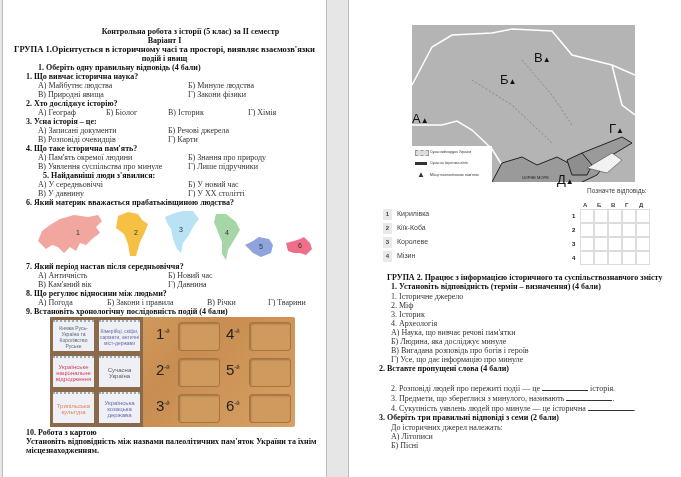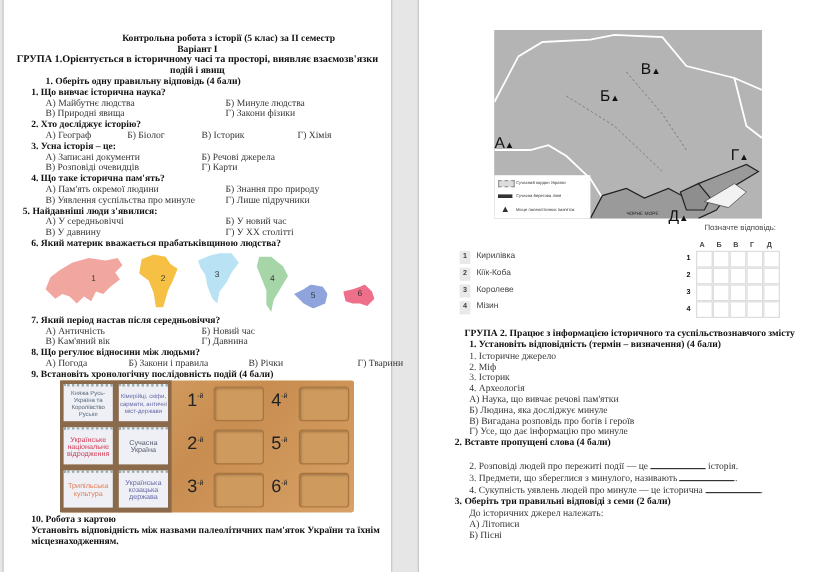--- a/index.html
+++ b/index.html
@@ -60,21 +60,21 @@
   <div class="t g" style="left:165px;top:126px;">Б) Речові джерела</div>
   <div class="t g" style="left:35px;top:135px;">В) Розповіді очевидців</div>
   <div class="t g" style="left:165px;top:135px;">Г) Карти</div>
 
   <div class="t b" style="left:23px;top:144px;">4. Що таке історична пам'ять?</div>
   <div class="t g" style="left:35px;top:153px;font-family:Liberation Serif, serif;">А) Пам'ять окремої людини</div>
   <div class="t g" style="left:185px;top:153px;">Б) Знання про природу</div>
   <div class="t g" style="left:35px;top:162px;">В) Уявлення суспільства про минуле</div>
   <div class="t g" style="left:185px;top:162px;">Г) Лише підручники</div>
 
-  <div class="t b" style="left:16px;top:171px;font-family:Liberation Serif, serif;">5. Найдавніші люди з'явилися:</div>
+  <div class="t b" style="left:40px;top:171px;font-family:Liberation Serif, serif;">5. Найдавніші люди з'явилися:</div>
   <div class="t g" style="left:35px;top:180px;">А) У середньовіччі</div>
   <div class="t g" style="left:185px;top:180px;">Б) У новий час</div>
   <div class="t g" style="left:35px;top:189px;">В) У давнину</div>
   <div class="t g" style="left:185px;top:189px;">Г) У XX столітті</div>
 
   <div class="t b" style="left:23px;top:198px;">6. Який материк вважається прабатьківщиною людства?</div>
 
   <div class="cont" style="left:33px;top:211px;width:68px;height:46px;">
     <svg width="68" height="46" viewBox="0 0 68 46">
         <path d="M2,30 L6,20 L14,14 L24,8 L38,4 L52,6 L62,4 L66,10 L60,16 L64,22 L56,28 L50,34 L44,32 L40,40 L34,36 L28,42 L22,36 L16,34 L10,38 L6,34 Z" fill="#f2a6a0"></path>
@@ -115,21 +115,21 @@
   <div class="t b" style="left:23px;top:262px;">7. Який період настав після середньовіччя?</div>
   <div class="t g" style="left:35px;top:271px;">А) Античність</div>
   <div class="t g" style="left:165px;top:271px;">Б) Новий час</div>
   <div class="t g" style="left:35px;top:280px;">В) Кам'яний вік</div>
   <div class="t g" style="left:165px;top:280px;">Г) Давнина</div>
 
   <div class="t b" style="left:23px;top:289px;">8. Що регулює відносини між людьми?</div>
   <div class="t g" style="left:35px;top:298px;">А) Погода</div>
   <div class="t g" style="left:104px;top:298px;">Б) Закони і правила</div>
   <div class="t g" style="left:204px;top:298px;">В) Річки</div>
-  <div class="t g" style="left:265px;top:298px;margin-left:30px;">Г) Тварини</div>
+  <div class="t g" style="left:265px;top:298px;">Г) Тварини</div>
 
   <div class="t b" style="left:23px;top:307px;">9. Встановіть хронологічну послідовність подій (4 бали)</div>
 
   <div id="board">
     <div style="position:absolute;left:0;top:0;width:93px;height:110px;background:#8a6a4a;"></div>
     <div class="card" style="left:3px;top:3px;">
         <span style="color:#5a6a7a">Княжа Русь-Україна та Королівство Руське</span>
       </div>
     <div class="card" style="left:49px;top:3px;">
         <span style="color:#6a6aa8">Кімерійці, скіфи, сармати, античні міст-держави</span>

